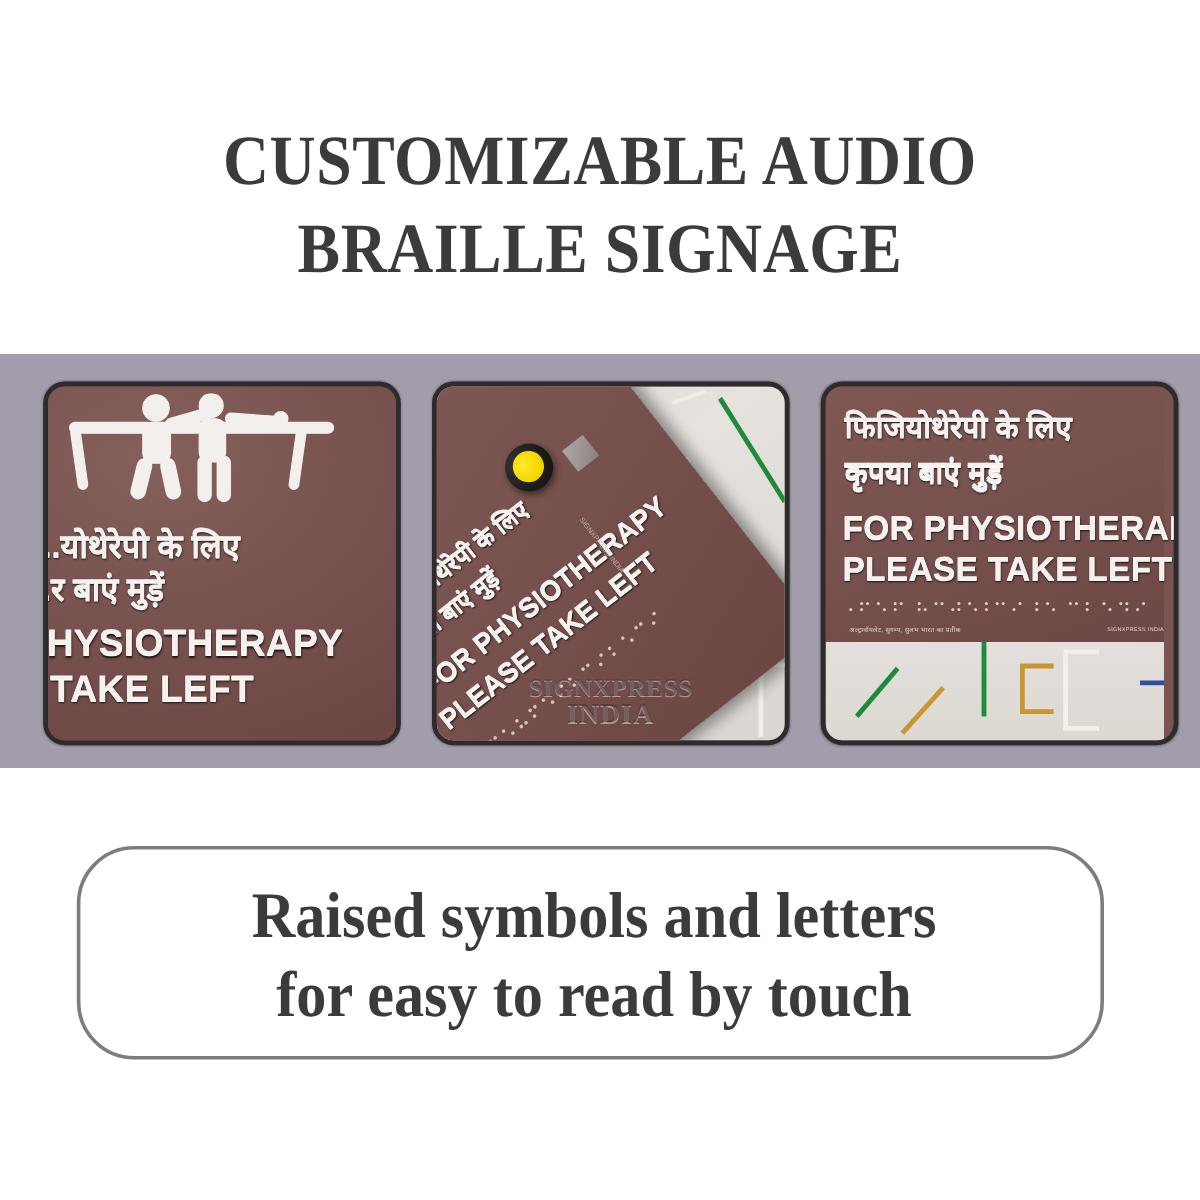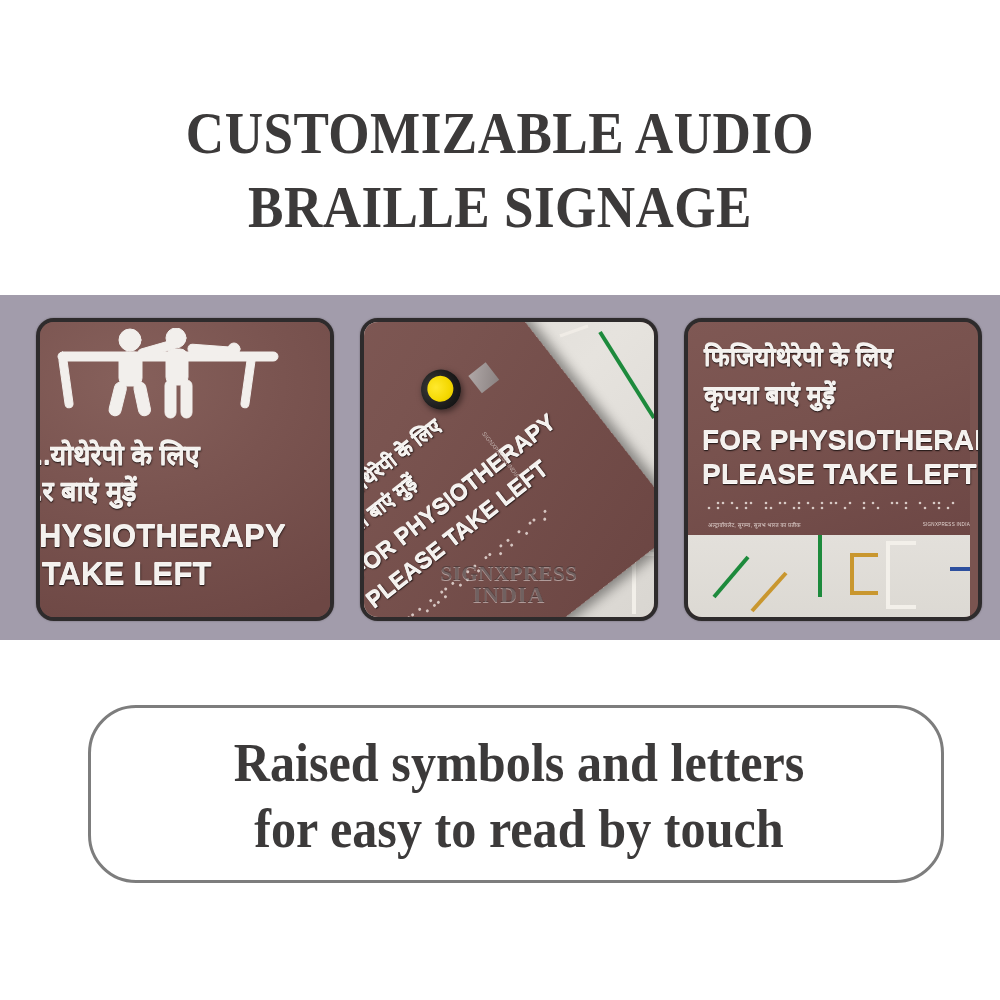--- a/index.html
+++ b/index.html
@@ -230,21 +230,21 @@
     font-size: 4.5px;
     color: #e2d4d0;
     font-family: "Liberation Sans", sans-serif;
     letter-spacing: .3px;
     white-space: nowrap;
   }
 
   
   .caption-box {
     position: absolute;
-    left: 88px;
+    left: 64px;
     top: 705px;
     width: 856px;
     height: 178px;
     border: 3px solid #7d7d7d;
     border-radius: 48px;
     background: #ffffff;
     box-sizing: border-box;
   }
   .caption-text {
     position: absolute;

